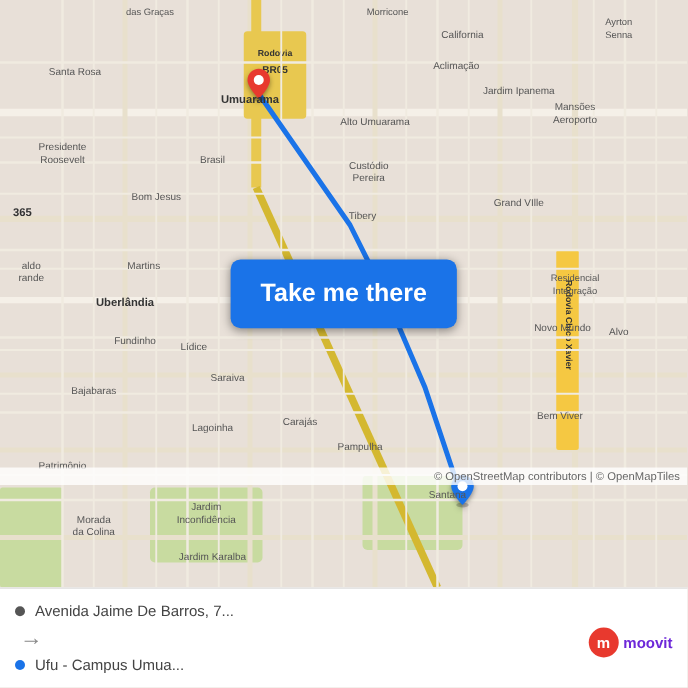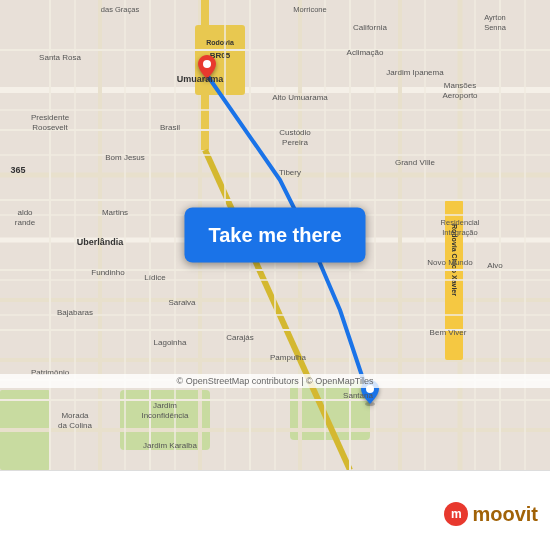--- a/index.html
+++ b/index.html
@@ -83,22 +83,22 @@
       border-radius: 50%;
       display: flex;
       align-items: center;
       justify-content: center;
       color: white;
       font-size: 12px;
       font-weight: bold;
     }
 
     .moovit-text {
-      color: #a16207;
-      font-size: 20px;
+      color: #6d28d9;
+      font-size: 12px;
       font-weight: bold;
     }
 
     .route-info {
       display: flex;
       flex-direction: column;
       gap: 4px;
       flex: 1;
       padding-right: 80px;
     }
@@ -147,21 +147,21 @@
     
     .attribution {
       position: absolute;
       bottom: 82px;
       left: 0;
       right: 0;
       background: rgba(255,255,255,0.8);
       font-size: 9px;
       color: #666;
       padding: 2px 6px;
-      text-align: center;
+      text-align: right;
     }
 
     .location-pin {
       filter: drop-shadow(0 2px 2px rgba(0,0,0,0.4));
     }
   </style>
 </head>
 <body>
 
 <div id="map-container">
@@ -291,20 +291,33 @@
   </svg>
 
   <button id="cta-button">Take me there</button>
 
   <div class="attribution">
     <span>© OpenStreetMap contributors | © OpenMapTiles</span>
   </div>
 </div>
 
 <div id="bottom-bar">
+  <div class="route-info">
+    <div class="route-row">
+      <div class="route-dot-origin"></div>
+      <span class="route-label">Avenida Jaime De Barros, 7...</span>
+    </div>
+    <div class="route-row">
+      <span class="route-arrow">→</span>
+    </div>
+    <div class="route-row">
+      <div class="route-dot-dest"></div>
+      <span class="route-label">Ufu - Campus Umua...</span>
+    </div>
+  </div>
 
   <div class="moovit-logo">
     <div class="moovit-logo-circle">
       <span>m</span>
     </div>
     <span class="moovit-text">moovit</span>
   </div>
 </div>
 
 </body></html>

